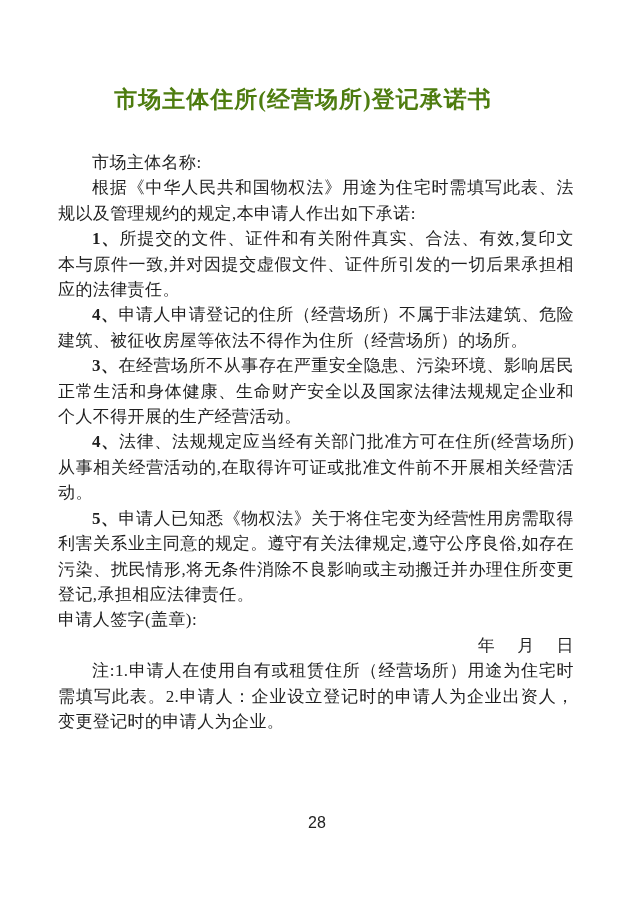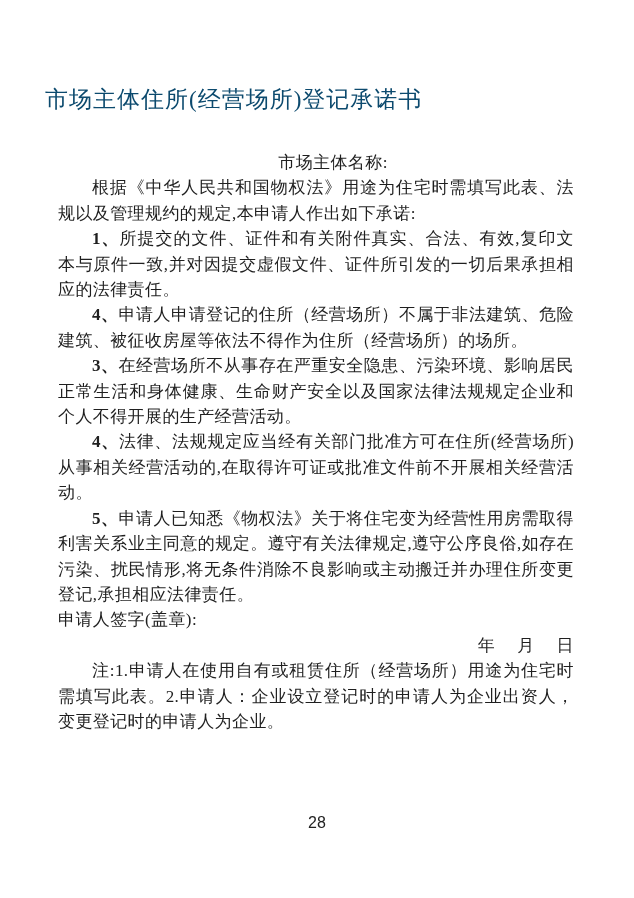--- a/index.html
+++ b/index.html
@@ -21,34 +21,35 @@
     padding: 84px 60px 0 58px;
     font-family: "Liberation Serif", "DejaVu Serif", serif;
     font-size: 17px;
     line-height: 25.4px;
     color: #1f1f1f;
     letter-spacing: 0.4px;
   }
   .doc-title {
     font-size: 23px;
     line-height: 32px;
-    font-weight: 400;
-    color: #0c4a6e;
+    font-weight: 700;
+    text-align: center;
+    color: #4d7c0f;
     letter-spacing: 1px;
     margin: 0 0 34px 0;
     position: relative;
     left: -13px;
   }
   .page p {
     margin: 0;
     padding: 0;
   }
   .field-line {
     text-indent: 2em;
-    text-align: center;
+    text-align: left;
   }
   .para {
     text-indent: 2em;
     text-align: justify;
   }
   .para.item::first-letter {
     font-weight: 600;
   }
   .sig-line {
     padding-right: 7px;

